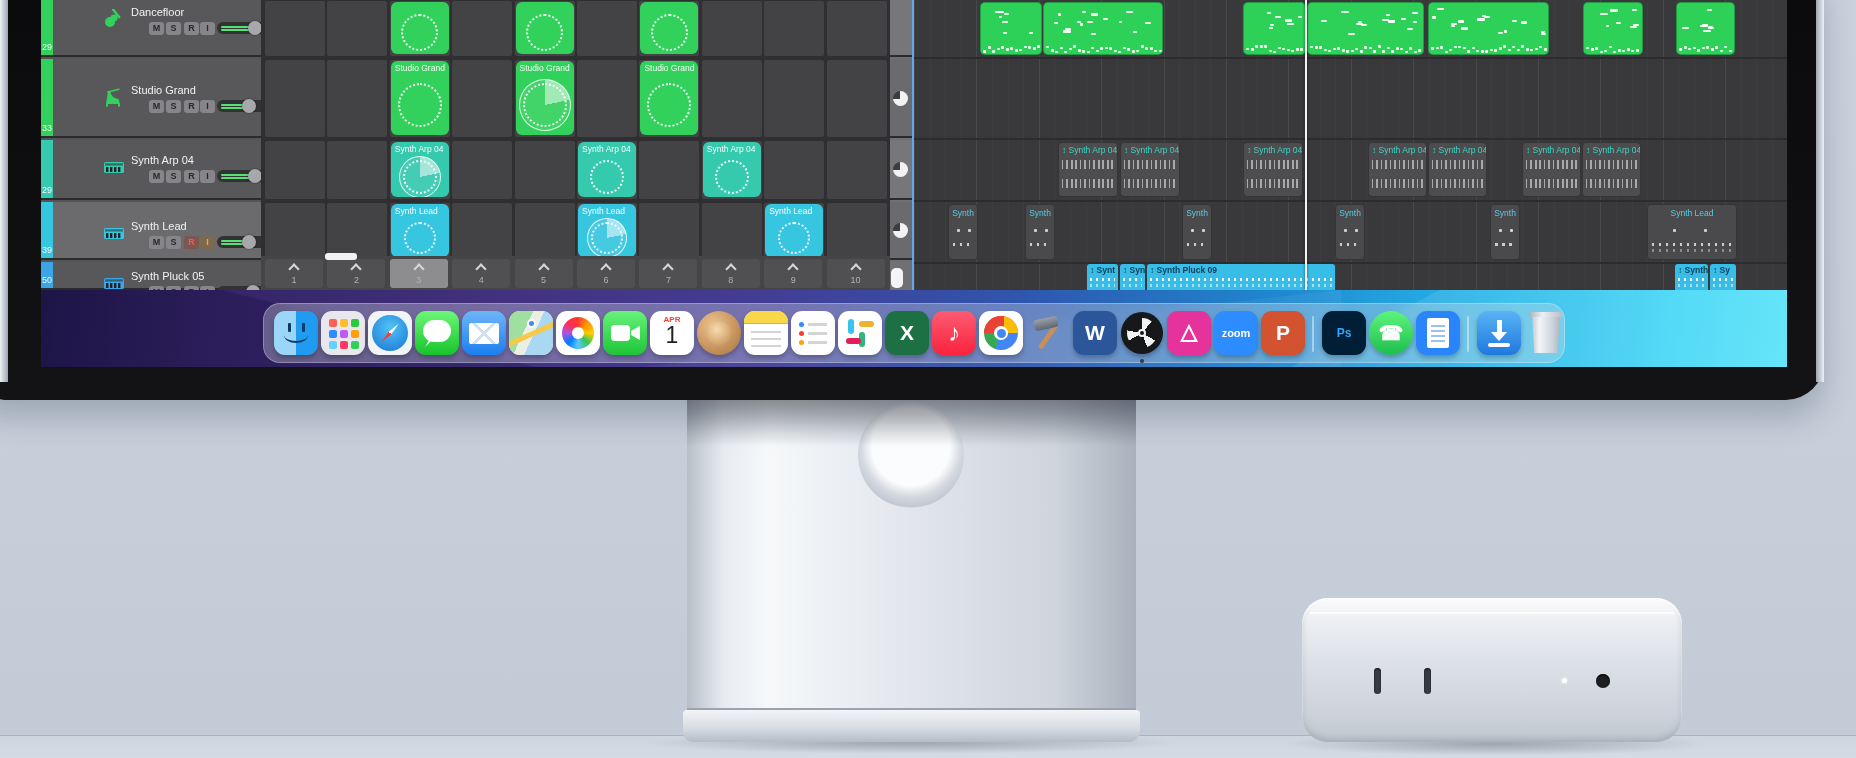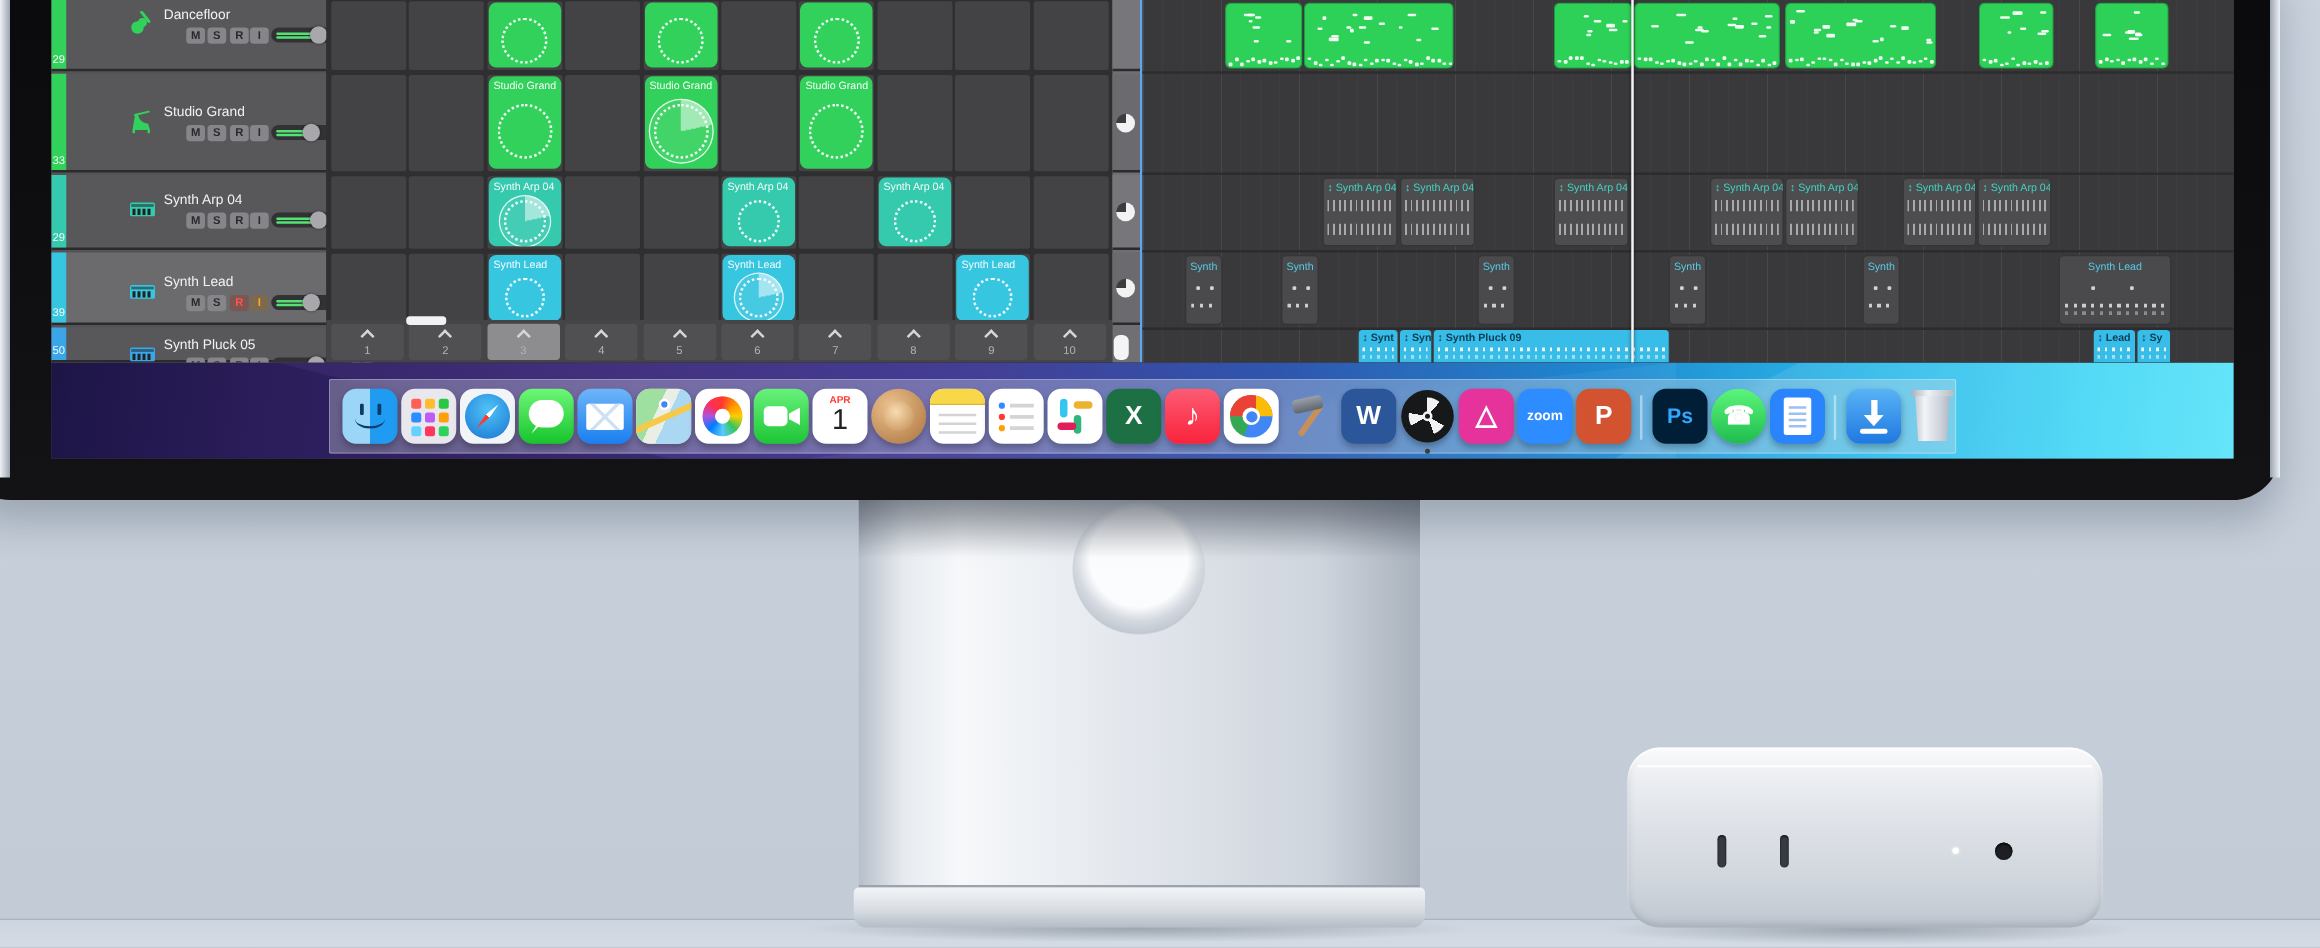--- a/index.html
+++ b/index.html
@@ -75,21 +75,21 @@
   .sclip{top:204px;height:56px;background:#4a4a4c;border-radius:4px;border:1px solid #353537;overflow:hidden;}
   .sclip .slbl{left:0;top:3px;width:100%;text-align:center;font-size:8.5px;color:#56cbe8;white-space:nowrap;}
   .sdot{width:3px;height:3px;background:#d2d2d4;border-radius:1px;}
   .srow{left:4px;right:4px;height:3px;background:repeating-linear-gradient(90deg,#cdcdcf 0 2.5px,transparent 2.5px 7px);}
   .pclip{top:264px;height:26px;background:#38bde8;border-radius:3px 3px 0 0;overflow:hidden;}
   .pclip .plbl{left:3px;top:1px;font-size:8.5px;color:#0a3e57;font-weight:bold;white-space:nowrap;}
   .prow{left:3px;right:3px;height:2.5px;background:repeating-linear-gradient(90deg,rgba(255,255,255,.9) 0 2px,transparent 2px 6px);}
   .playhead{left:1264px;top:0;width:2px;height:290px;background:#f4f4f6;box-shadow:0 0 3px rgba(0,0,0,.6);}
 
   
-  .dock{left:222px;top:303px;width:1302px;height:60px;background:rgba(215,220,230,.34);border:1px solid rgba(255,255,255,.28);border-radius:2px;backdrop-filter:blur(5px);}
+  .dock{left:222px;top:303px;width:1302px;height:60px;background:rgba(215,220,230,.34);border:1px solid rgba(255,255,255,.28);border-radius:17px;backdrop-filter:blur(5px);}
   .dicon{top:7px;width:44px;height:44px;border-radius:11px;overflow:hidden;box-shadow:0 3px 5px rgba(0,0,0,.25);}
   .dicon.round{border-radius:50%;}
   .dicon.flat{box-shadow:none;overflow:visible;}
   .ddiv{top:12px;width:2px;height:36px;background:rgba(250,250,255,.45);border-radius:1px;}
   .dletter{left:0;top:0;width:100%;height:100%;color:#fff;font-weight:bold;font-size:21px;text-align:center;line-height:44px;}
 
   
   .stand{left:687px;top:400px;width:449px;height:310px;background:linear-gradient(90deg,#b8bfc9 0,#e7ebf0 8%,#f6f8fa 18%,#e2e6ec 50%,#cfd5dd 82%,#a9b1bc 100%);}
   .stand-shadow-top{left:687px;top:400px;width:449px;height:46px;background:linear-gradient(180deg,rgba(30,35,45,.38),rgba(30,35,45,0));}
   .stand-hole{left:858px;top:402px;width:106px;height:106px;border-radius:50%;background:radial-gradient(circle at 50% 42%,#fbfcfd 0 48%,#d4d9e0 62%,#c2c8d1 74%,rgba(226,230,236,0) 76%);}
@@ -703,21 +703,21 @@
             <div class="plbl" style="position: absolute;">↕ Synt</div>
             <div class="prow" style="top: 14px;"></div>
             <div class="prow" style="top: 20px; opacity: 0.6;"></div>
           </div>
           <div class="pclip" style="left: 233px; width: 188px;">
             <div class="plbl" style="position: absolute;">↕ Synth Pluck 09</div>
             <div class="prow" style="top: 14px;"></div>
             <div class="prow" style="top: 20px; opacity: 0.6;"></div>
           </div>
           <div class="pclip" style="left: 761px; width: 33px;">
-            <div class="plbl" style="position: absolute;">↕ Lead</div>
+            <div class="plbl" style="position: absolute;">↕ Synth</div>
             <div class="prow" style="top: 14px;"></div>
             <div class="prow" style="top: 20px; opacity: 0.6;"></div>
           </div>
           <div class="pclip" style="left: 796px; width: 26px;">
             <div class="plbl" style="position: absolute;">↕ Sy</div>
             <div class="prow" style="top: 14px;"></div>
             <div class="prow" style="top: 20px; opacity: 0.6;"></div>
           </div>
         </div>
         <div class="playhead"></div>
@@ -821,21 +821,21 @@
           <div class="dletter" style="font-size: 22px; line-height: 42px;">△</div>
         </div>
         <div class="dicon" style="left: 950px; background: rgb(45, 140, 255);">
           <div style="left: 0px; top: 16px; width: 100%; text-align: center; font-size: 11px; font-weight: bold; color: rgb(255, 255, 255);">zoom</div>
         </div>
         <div class="dicon" style="left: 997px; background: rgb(211, 82, 48);">
           <div class="dletter" style="color: rgb(255, 255, 255); font-size: 21px;">P</div>
         </div>
         <div class="ddiv" style="left: 1048px;"></div>
         <div class="dicon" style="left: 1058px; background: rgb(0, 30, 54);">
-          <div class="dletter" style="color: rgb(49, 168, 255); font-size: 17px;">Ps</div>
+          <div class="dletter" style="color: rgb(49, 168, 255); font-size: 12px;">Ps</div>
         </div>
         <div class="dicon round" style="left: 1105px; background: linear-gradient(rgb(92, 245, 122), rgb(31, 189, 79));">
           <div class="dletter" style="font-size: 20px;">☎</div>
         </div>
         <div class="dicon" style="left: 1152px; background: rgb(42, 132, 252);">
           <div style="left: 11px; top: 7px; width: 22px; height: 30px; border-radius: 2px; background: rgb(255, 255, 255);"></div>
           <div style="left: 15px; top: 14px; width: 14px; height: 2px; background: rgb(155, 192, 245);"></div>
           <div style="left: 15px; top: 19px; width: 14px; height: 2px; background: rgb(155, 192, 245);"></div>
           <div style="left: 15px; top: 24px; width: 14px; height: 2px; background: rgb(155, 192, 245);"></div>
           <div style="left: 15px; top: 29px; width: 14px; height: 2px; background: rgb(155, 192, 245);"></div>

